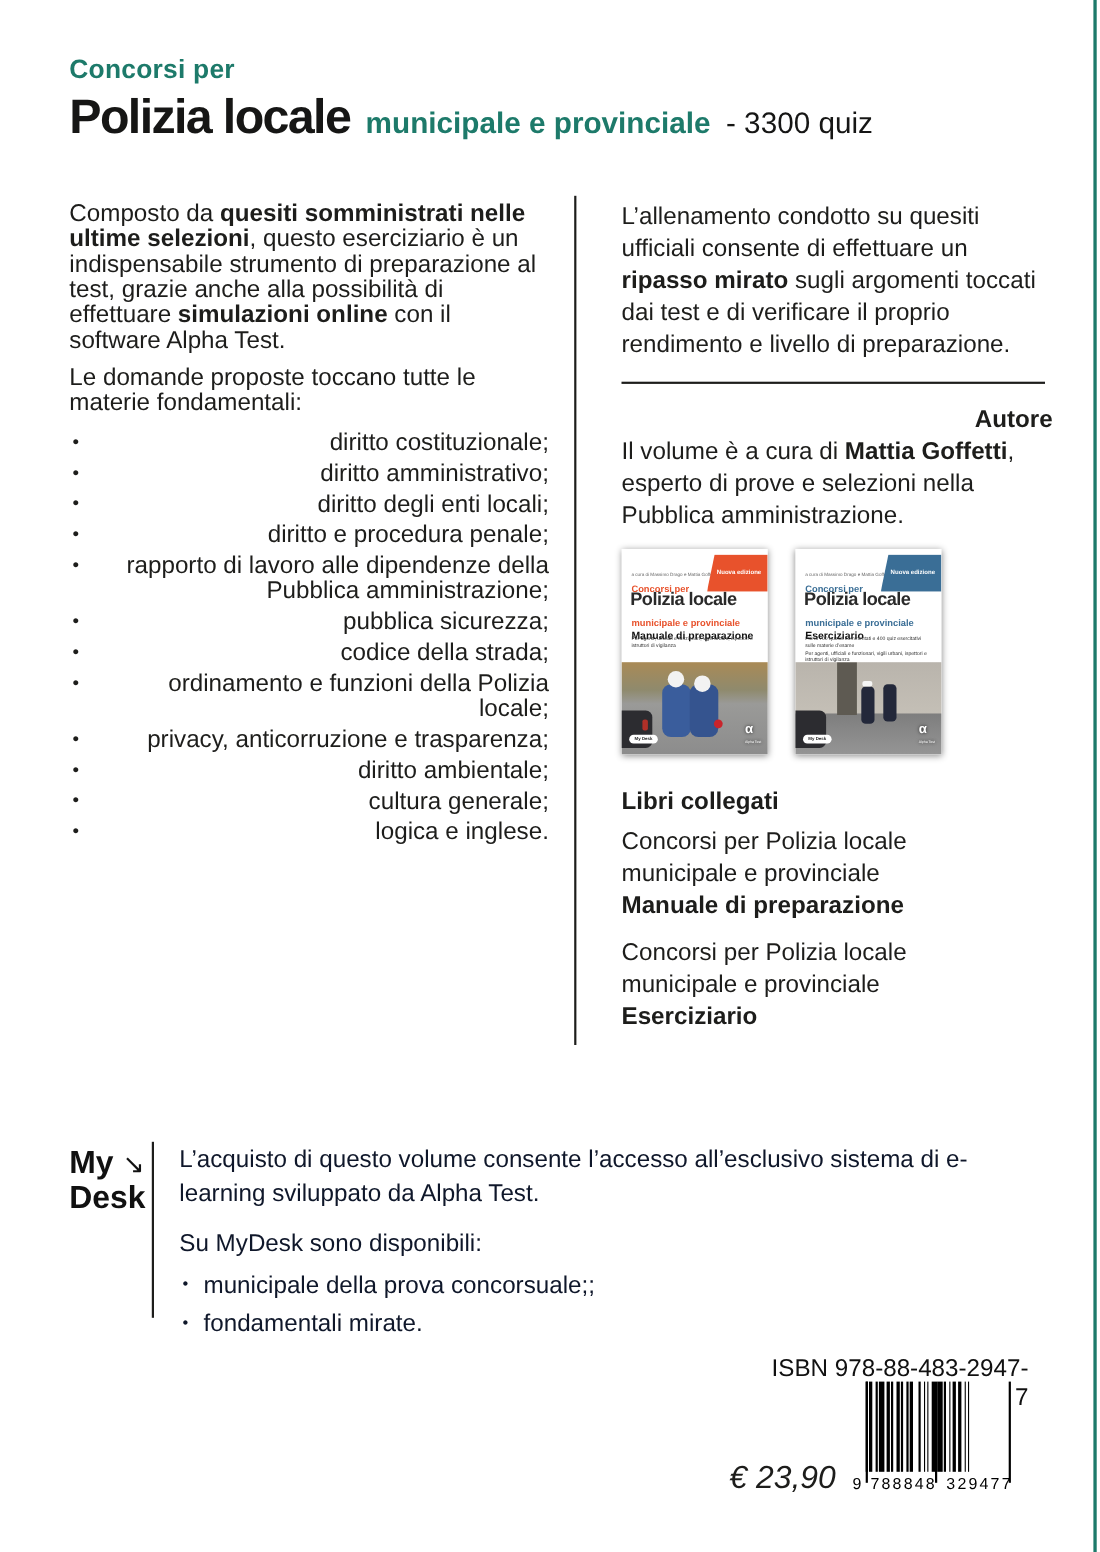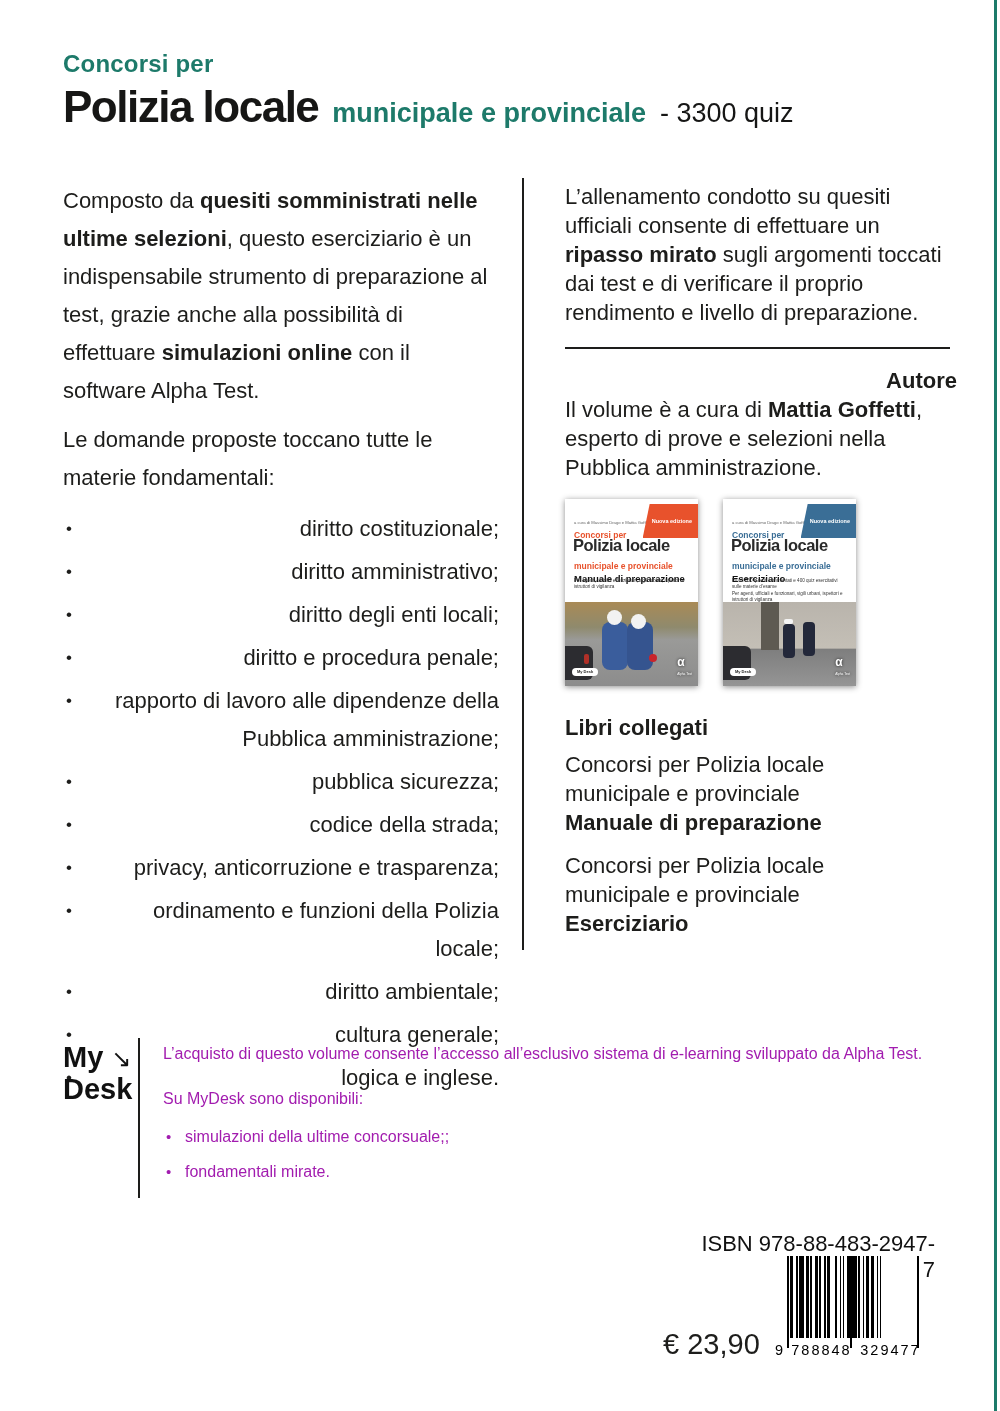--- a/index.html
+++ b/index.html
@@ -15,21 +15,21 @@
 
   
   .header{position:absolute;left:63px;top:50px;}
   .kicker{font-size:24px;font-weight:bold;color:var(--teal,#1d7a6a);letter-spacing:.2px;}
   .title-row{display:flex;align-items:baseline;gap:14px;margin-top:4px;}
   .title{font-size:44px;font-weight:bold;color:#161615;letter-spacing:-1.5px;}
   .subtitle{font-size:27px;font-weight:bold;color:var(--teal,#1d7a6a);}
   .title-suffix{font-size:27px;color:#161615;}
 
   
-  .col-left{position:absolute;left:63px;top:182px;width:436px;font-size:22px;line-height:38px;}
+  .col-left{position:absolute;left:63px;top:182px;width:436px;font-size:22px;line-height:23px;}
   .col-divider{position:absolute;left:522px;top:178px;width:2px;height:772px;background:#1d1d1b;}
   .col-right{position:absolute;left:565px;top:182px;width:392px;font-size:22px;line-height:29px;}
   .col-left p,.col-right p{margin:0;}
   .p-gap{margin-top:11px !important;}
   b{font-weight:bold;}
 
   ul.topics{list-style:none;margin:13px 0 0 0;padding:0;text-align:right;}
   ul.topics li{position:relative;padding-left:24px;margin-bottom:5px;}
   ul.topics li::before{content:"•";position:absolute;left:3px;top:0;font-size:17px;color:#1d1d1b;}
 
@@ -75,38 +75,38 @@
                font-size:4px;font-weight:bold;color:#222;text-align:center;line-height:8px;}
   .mini-brand{position:absolute;right:6px;bottom:6px;color:#fff;font-size:12px;line-height:12px;
               text-shadow:0 0 3px rgba(0,0,0,.8);font-weight:bold;}
   .mini-brand small{display:block;font-size:3.2px;font-weight:normal;}
 
   
   .mydesk{position:absolute;left:63px;top:1038px;width:870px;}
   .md-logo{position:absolute;left:0;top:4px;font-size:29px;font-weight:bold;line-height:30px;color:#111;}
   .md-logo .arrow{font-size:24px;font-weight:normal;}
   .md-divider{position:absolute;left:75px;top:0;width:2px;height:160px;background:#1d1d1b;}
-  .md-text{margin-left:100px;font-size:16px;line-height:31px;color:#a21caf;}
+  .md-text{margin-left:100px;font-size:22px;line-height:31px;color:#0f172a;}
   .md-text p{margin:0;}
   .md-p2{margin-top:14px !important;}
   ul.md-list{list-style:none;margin:9px 0 0 0;padding:0;}
   ul.md-list li{position:relative;padding-left:22px;margin-bottom:7px;line-height:28px;}
   ul.md-list li::before{content:"•";position:absolute;left:3px;top:0;font-size:15px;}
 
   
   .isbn{position:absolute;top:1231px;left:690px;width:245px;text-align:right;font-size:22px;color:#111;}
   .barcode{position:absolute;top:1256px;left:775px;width:150px;height:104px;}
   .bars{position:absolute;left:12px;right:6px;top:0;height:82px;display:flex;align-items:stretch;}
   .bars div{height:100%;}
   .guard{position:absolute;top:0;width:2px;height:92px;background:#000;}
   .g1{left:12px;} .g2{left:50%;} .g3{right:6px;}
   .bc-digits{position:absolute;left:0;right:0;bottom:2px;display:flex;font-size:14.5px;color:#000;}
   .bc-digits .d9{width:12px;text-align:left;}
   .bc-digits .grp{flex:1;text-align:center;letter-spacing:2px;}
-  .price{position:absolute;top:1328px;left:663px;font-size:29px;color:#1d1d1b;}
+  .price{position:absolute;top:1328px;left:663px;font-size:29px;color:#1d1d1b;font-style:italic;}
 </style>
 </head>
 <body>
 
 <div class="page">
   <div class="edge-line"></div>
 
   <div class="header">
     <div class="kicker">Concorsi per</div>
     <div class="title-row">
@@ -120,22 +120,22 @@
     <p><span>Composto da </span><b>quesiti somministrati nelle ultime selezioni</b><span>, questo eserciziario è un indispensabile strumento di preparazione al test, grazie anche alla possibilità di effettuare </span><b>simulazioni online</b><span> con il software Alpha Test.</span></p>
     <p class="p-gap">Le domande proposte toccano tutte le materie fondamentali:</p>
     <ul class="topics">
       <li>diritto costituzionale;</li>
       <li>diritto amministrativo;</li>
       <li>diritto degli enti locali;</li>
       <li>diritto e procedura penale;</li>
       <li>rapporto di lavoro alle dipendenze della Pubblica amministrazione;</li>
       <li>pubblica sicurezza;</li>
       <li>codice della strada;</li>
+      <li>ordinamento e funzioni della Polizia locale;</li>
       <li>privacy, anticorruzione e trasparenza;</li>
-      <li>ordinamento e funzioni della Polizia locale;</li>
       <li>diritto ambientale;</li>
       <li>cultura generale;</li>
       <li>logica e inglese.</li>
     </ul>
   </div>
 
   <div class="col-divider"></div>
 
   <div class="col-right">
     <p><span>L’allenamento condotto su quesiti ufficiali consente di effettuare un </span><b>ripasso mirato</b><span> sugli argomenti toccati dai test e di verificare il proprio rendimento e livello di preparazione.</span></p>
@@ -204,21 +204,21 @@
   <div class="mydesk">
     <div class="md-logo">
       <span>My</span> <span class="arrow">↘</span><br>
       <span>Desk</span>
     </div>
     <div class="md-divider"></div>
     <div class="md-text">
       <p>L’acquisto di questo volume consente l’accesso all’esclusivo sistema di e-learning sviluppato da Alpha Test.</p>
       <p class="md-p2">Su MyDesk sono disponibili:</p>
       <ul class="md-list">
-        <li>simulazioni della ultime concorsuale;;</li>
+        <li>municipale della prova concorsuale;;</li>
         <li>fondamentali mirate.</li>
       </ul>
     </div>
   </div>
 
   <div class="isbn">ISBN 978-88-483-2947-7</div>
   <div class="barcode">
     <div class="bars" id="bars">
         <div style="width: 1.55px; background: rgb(0, 0, 0);"></div>
         <div style="width: 1.55px; background: transparent;"></div>

